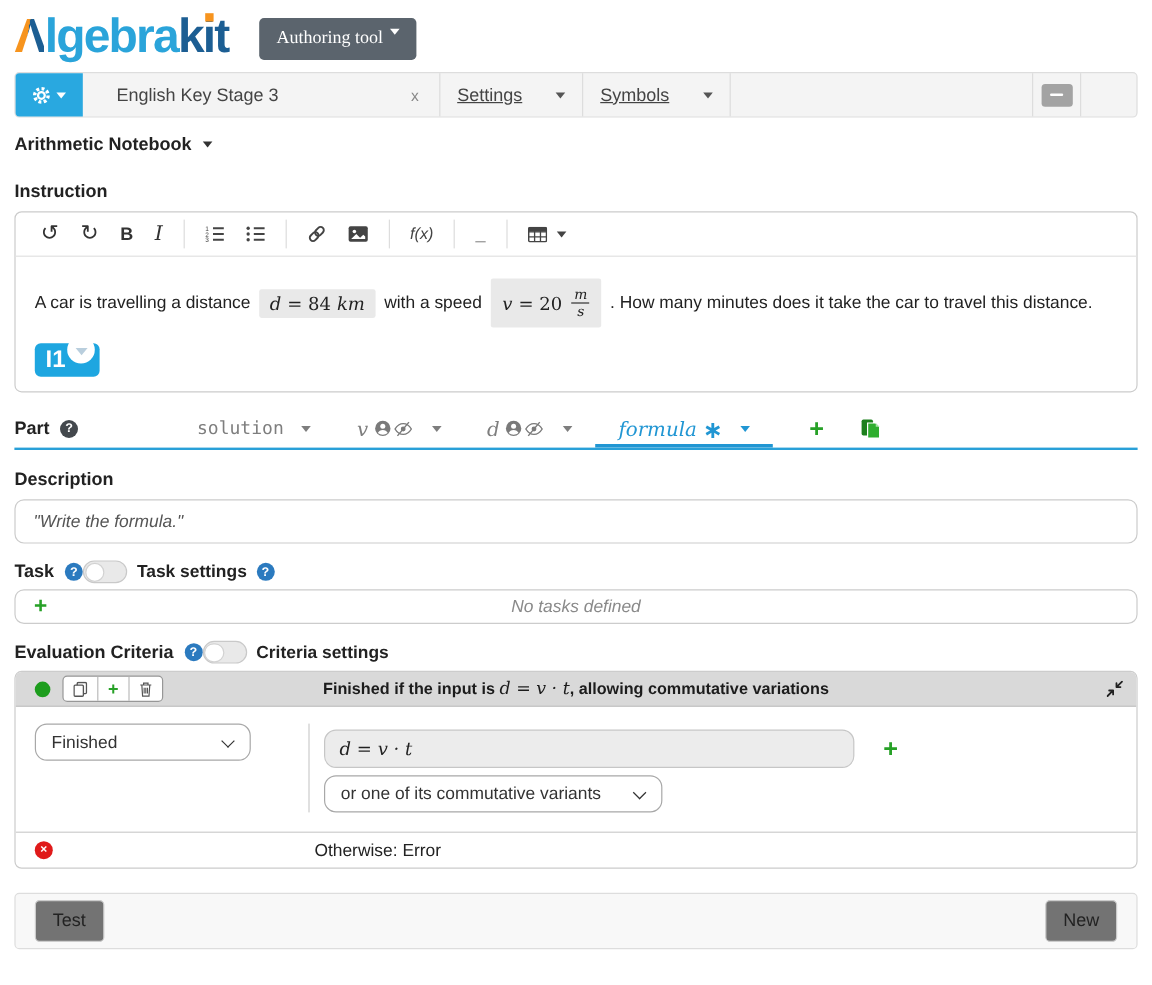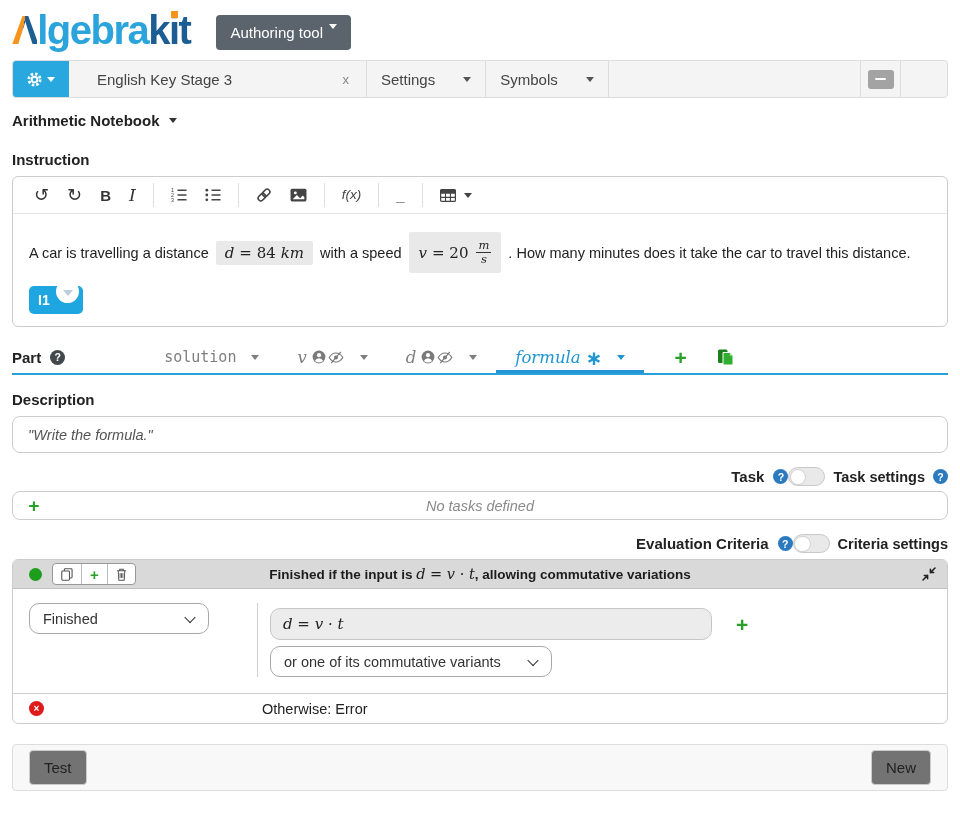--- a/index.html
+++ b/index.html
@@ -17,36 +17,36 @@
   .logo-a {
     background:linear-gradient(100deg,#f7941e 45%,#1c5e93 45%);
     -webkit-background-clip:text; background-clip:text; color:transparent;
   }
   .logo-mid { color:#2aa4da; }
   .logo-end { color:#1c5e93; position:relative; display:inline-block; }
   .logo-end::after { content:""; position:absolute; left:23px; top:3px; width:7px; height:7px; background:#f7941e; }
   .authoring-btn {
     margin-left:26px; margin-top:4px; background:#5b646d; color:#fff; border:none; border-radius:4px;
     font-size:15px; padding:9px 14px; display:inline-flex; align-items:flex-start; gap:6px;
-    font-family:Liberation Sans, sans-serif; cursor:pointer;
+    font-family:Liberation Serif, serif; cursor:pointer;
   }
 
   .caret { width:0; height:0; border-left:4.5px solid transparent; border-right:4.5px solid transparent;
     border-top:5px solid currentColor; display:inline-block; }
 
   
   .tabbar { display:flex; align-items:stretch; height:38px; background:#f4f4f4;
     border:1px solid #ddd; border-radius:4px; }
   .gear-btn { width:56px; background:#29a8e0; border-radius:3px 0 0 3px; display:flex;
     align-items:center; justify-content:center; gap:5px; color:#fff; cursor:pointer; }
   .tab { display:flex; align-items:center; padding:0 14px; border-right:1px solid #ddd;
     font-size:15px; color:#444; cursor:pointer; }
   .tab-main { width:298px; justify-content:space-between;padding-left:28px; }
   .tab-close { color:#888; font-size:13px; padding:0 3px; cursor:pointer; }
-  .tab-dd { gap:28px; }
+  .tab-dd { gap:28px;text-decoration:underline; }
   .tab-dd .caret { color:#555; }
   .tab-filler { flex:1; border-right:1px solid #ddd; }
   .tab-minus-seg { width:40px; display:flex; align-items:center; justify-content:center; border-right:1px solid #ddd; }
   .minus-btn { width:26px; height:19px; background:#a3a3a3; border-radius:3px; display:flex;
     align-items:center; justify-content:center; cursor:pointer; }
   .minus-dash { width:11px; height:2.5px; background:#fff; border-radius:1px; }
   .tab-endseg { width:46px; }
 
   
   .section-label { font-weight:bold; font-size:15px; color:#222; display:flex; align-items:center; gap:9px; }
@@ -77,21 +77,21 @@
     font-size:15px; display:inline-flex; align-items:center; gap:5px; color:#222; cursor:pointer; }
   .chip i { font-style:italic; font-family:"DejaVu Serif",serif; }
   .chip .mid { font-style:normal; }
   .chip-tall { padding:7px 10px; }
   .frac { display:inline-flex; flex-direction:column; align-items:center; font-size:11.5px;
     line-height:1.15; margin-left:3px; }
   .frac .num { border-bottom:1px solid #333; padding:0 2px; }
 
   .i1-badge { margin-top:13px; position:relative; width:54px; height:28px; background:#1ea6e0;
     border-radius:5px; display:inline-flex; align-items:center; cursor:pointer; }
-  .i1-label { color:#fff; font-weight:bold; font-size:14px; margin-left:9px; }
+  .i1-label { color:#fff; font-weight:bold; font-size:20px; margin-left:9px; }
   .i1-circle { position:absolute; right:4px; top:-6px; width:23px; height:23px; background:#fff;
     border-radius:50%; display:flex; align-items:center; justify-content:center; }
   .i1-circle .caret { color:#b9cedd; border-left-width:5.5px; border-right-width:5.5px;
     border-top-width:6.5px; margin-top:3px; }
 
   
   .part-row { margin-top:14px; display:flex; align-items:center; border-bottom:2px solid #29a0d8; height:34px; }
   .part-tabs { display:flex; align-items:stretch; margin-left:80px; height:100%; }
   .ptab { display:flex; align-items:center; height:100%; padding:0 19px; color:#7e7e7e; cursor:pointer; }
   .ptab .caret { color:#7e7e7e; margin-left:15px; }
@@ -103,21 +103,21 @@
   .ptab-active .ast { font-size:20px; margin-left:5px; font-weight:bold; position:relative; top:1px; }
   .ptab-active .caret { color:#2196d3; }
   .green-plus { color:#27a127; font-size:21px; font-weight:bold; cursor:pointer; line-height:1; }
   .part-row .green-plus { margin-left:30px; }
   .paste-btn { margin-left:30px; cursor:pointer; display:flex; }
 
   
   .desc-label { margin-top:16px; }
   .desc-box { margin-top:8px; border:1px solid #ccc; border-radius:8px; height:37px; display:flex;
     align-items:center; padding:0 15px; font-style:italic; color:#555; font-size:14.5px; }
-  .split-row { margin-top:14px; display:flex; align-items:center; justify-content:flex-end; }
+  .split-row { margin-top:14px; display:flex; align-items:center; justify-content:flex-start; }
   .settings-wrap { display:flex; align-items:center; gap:8px; font-weight:bold; font-size:14.5px; color:#222; }
   .toggle { width:37px; height:19px; background:#e9e9e9; border:1px solid #c9c9c9; border-radius:10px;
     position:relative; cursor:pointer; flex:none; }
   .toggle .knob { position:absolute; left:0.5px; top:0.5px; width:16.5px; height:16.5px; background:#fff;
     border:1px solid #d2d2d2; border-radius:50%; }
   .task-box { margin-top:5px; border:1px solid #ccc; border-radius:8px; height:29px; position:relative;
     display:flex; align-items:center; justify-content:center; font-style:italic; color:#8a8a8a; font-size:14.5px; }
   .task-box .green-plus { position:absolute; left:15px; font-size:19px; }
 
   

